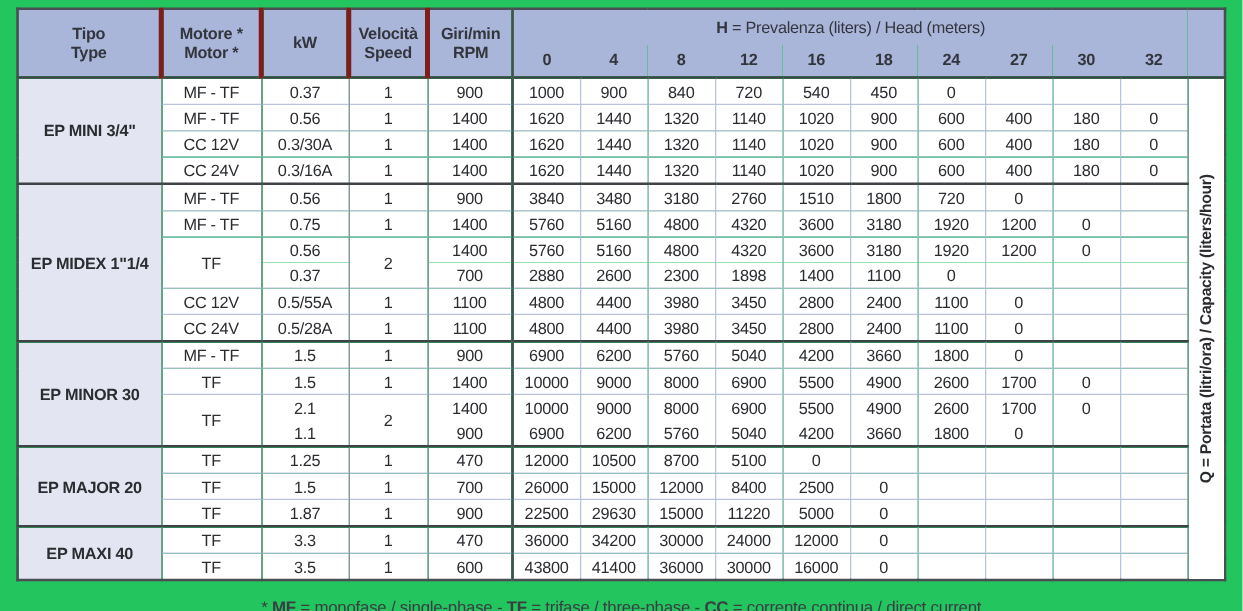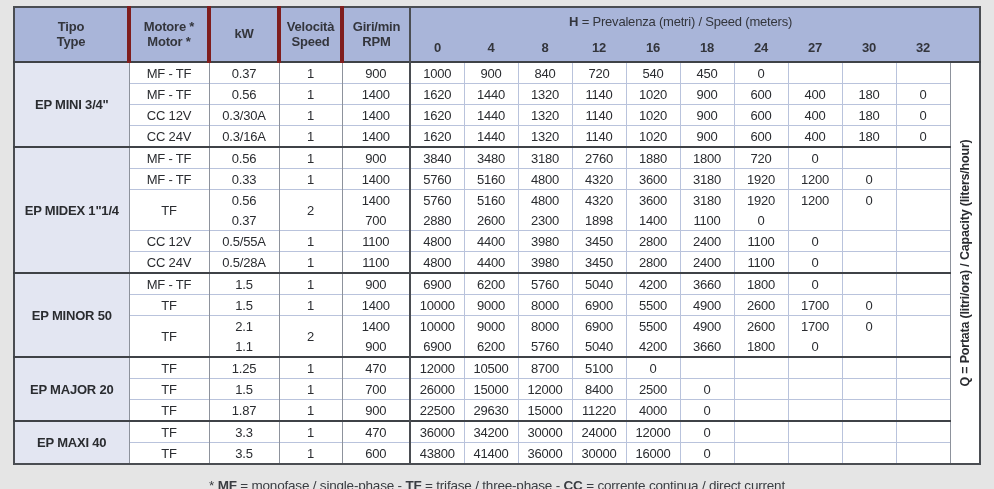--- a/index.html
+++ b/index.html
@@ -1,17 +1,17 @@
 <!DOCTYPE html>
 <html style="--header-bg: #a9b5d9; --group-bg: #e3e6f2; --row-line: #b9c3dc; --col-line: #8d929c; --group-line: #3f4247; --border-dark: #4a4d52;"><head>
 <meta charset="utf-8">
 <style>
   html,body{margin:0;padding:0;background:#ffffff;}
   .page{
-    width:994px;height:489px;background:#e5e5e5;position:relative;overflow:hidden;
+    width:994px;height:489px;background:#22c55e;position:relative;overflow:hidden;
     font-family:"Liberation Sans", sans-serif;color:#2a2c30;
   }
   table.spec{
     border-collapse:collapse;table-layout:fixed;width:968px;
     margin:6px 0 0 13px;border:2px solid var(--border-dark,#4a4d52);
   }
   th,td{padding:0;text-align:center;vertical-align:middle;letter-spacing:-0.2px;overflow:hidden;}
   thead th{background:var(--header-bg,#a9b5d9);font-size:13px;font-weight:bold;line-height:1.15;color:#33353c;}
   tr.head-top th{height:28px;}
   tr.head-values th{height:25px;}
@@ -77,21 +77,21 @@
         </th>
         <th rowspan="2" class="left-head">
           <div>Velocità</div>
           <div>Speed</div>
         </th>
         <th rowspan="2" class="left-head">
           <div>Giri/min</div>
           <div>RPM</div>
         </th>
         <th colspan="10" class="h-band">
-          <b>H</b><span> = Prevalenza (metri) / Speed (meters)</span>
+          <b>H</b><span> = Prevalenza (liters) / Head (meters)</span>
         </th>
         <th rowspan="2" class="no-left"></th>
       </tr>
       <tr class="head-values">
           <th class="h-num h-first-head">0</th>
           <th class="h-num">4</th>
           <th class="h-num">8</th>
           <th class="h-num">12</th>
           <th class="h-num">16</th>
           <th class="h-num">18</th>
@@ -173,30 +173,30 @@
         <tr class="group-start">
           <td class="group-cell" rowspan="6">EP MIDEX 1"1/4</td>
           <td class="motor-cell">MF - TF</td>
           <td class="kw-cell">0.56</td>
           <td class="speed-cell">1</td>
           <td class="rpm-cell">900</td>
           <td class="h-cell h-first">3840</td>
           <td class="h-cell">3480</td>
           <td class="h-cell">3180</td>
           <td class="h-cell">2760</td>
-          <td class="h-cell">1880</td>
+          <td class="h-cell">1510</td>
           <td class="h-cell">1800</td>
           <td class="h-cell">720</td>
           <td class="h-cell">0</td>
           <td class="h-cell"></td>
           <td class="h-cell"></td>
         </tr>
         <tr class="">
           <td class="motor-cell">MF - TF</td>
-          <td class="kw-cell">0.33</td>
+          <td class="kw-cell">0.75</td>
           <td class="speed-cell">1</td>
           <td class="rpm-cell">1400</td>
           <td class="h-cell h-first">5760</td>
           <td class="h-cell">5160</td>
           <td class="h-cell">4800</td>
           <td class="h-cell">4320</td>
           <td class="h-cell">3600</td>
           <td class="h-cell">3180</td>
           <td class="h-cell">1920</td>
           <td class="h-cell">1200</td>
@@ -259,21 +259,21 @@
           <td class="h-cell">3980</td>
           <td class="h-cell">3450</td>
           <td class="h-cell">2800</td>
           <td class="h-cell">2400</td>
           <td class="h-cell">1100</td>
           <td class="h-cell">0</td>
           <td class="h-cell"></td>
           <td class="h-cell"></td>
         </tr>
         <tr class="group-start">
-          <td class="group-cell" rowspan="4">EP MINOR 50</td>
+          <td class="group-cell" rowspan="4">EP MINOR 30</td>
           <td class="motor-cell">MF - TF</td>
           <td class="kw-cell">1.5</td>
           <td class="speed-cell">1</td>
           <td class="rpm-cell">900</td>
           <td class="h-cell h-first">6900</td>
           <td class="h-cell">6200</td>
           <td class="h-cell">5760</td>
           <td class="h-cell">5040</td>
           <td class="h-cell">4200</td>
           <td class="h-cell">3660</td>
@@ -363,21 +363,21 @@
         </tr>
         <tr class="">
           <td class="motor-cell">TF</td>
           <td class="kw-cell">1.87</td>
           <td class="speed-cell">1</td>
           <td class="rpm-cell">900</td>
           <td class="h-cell h-first">22500</td>
           <td class="h-cell">29630</td>
           <td class="h-cell">15000</td>
           <td class="h-cell">11220</td>
-          <td class="h-cell">4000</td>
+          <td class="h-cell">5000</td>
           <td class="h-cell">0</td>
           <td class="h-cell"></td>
           <td class="h-cell"></td>
           <td class="h-cell"></td>
           <td class="h-cell"></td>
         </tr>
         <tr class="group-start">
           <td class="group-cell" rowspan="2">EP MAXI 40</td>
           <td class="motor-cell">TF</td>
           <td class="kw-cell">3.3</td>

